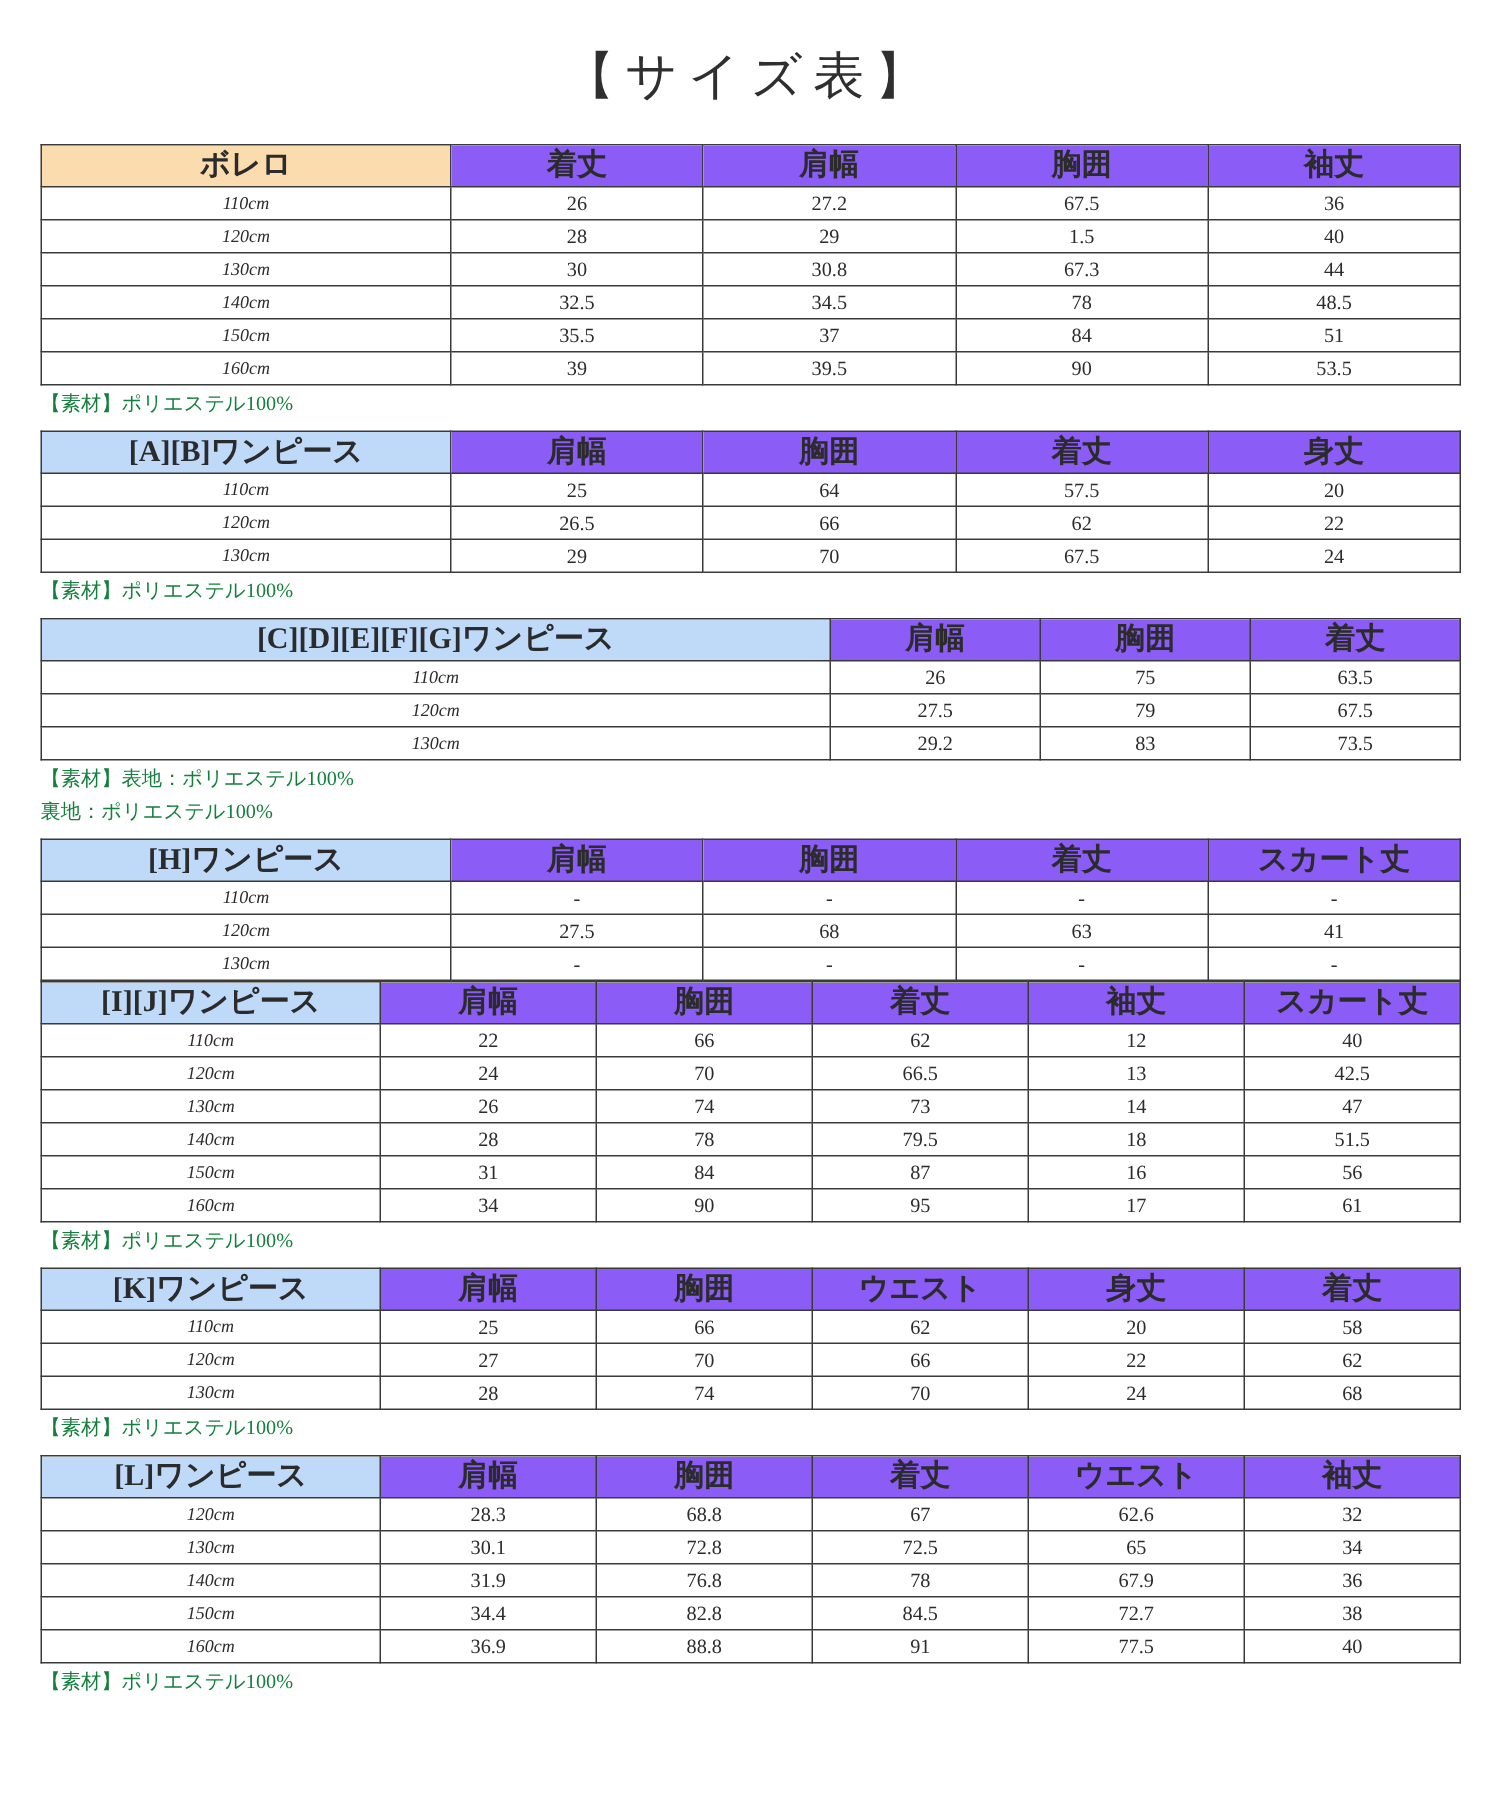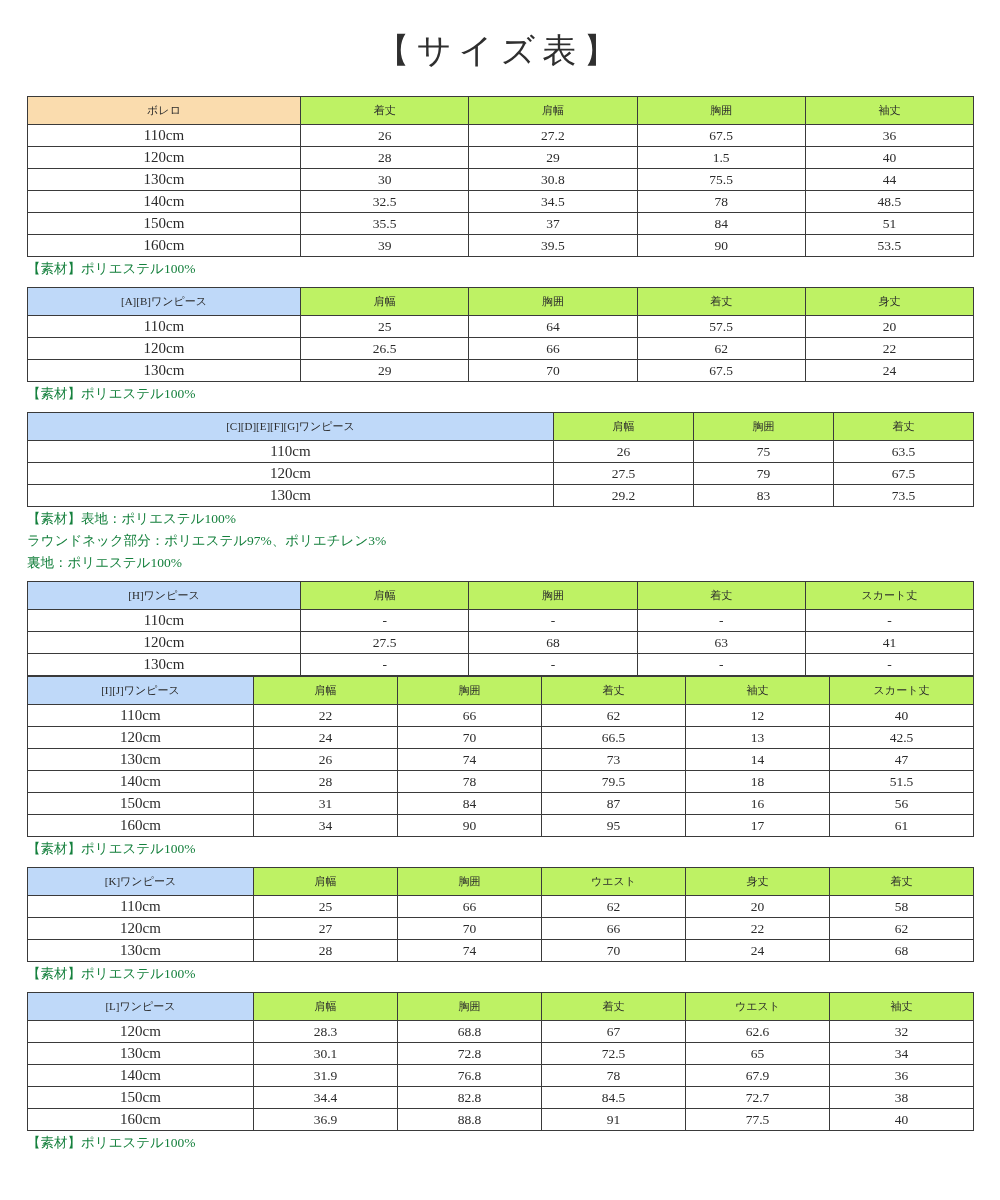--- a/index.html
+++ b/index.html
@@ -47,38 +47,39 @@
     border: 1.4px solid #3a3a3a;
     height: 21px;
     line-height: 19px;
     text-align: center;
     padding: 1px 2px;
     font-weight: 400;
     white-space: nowrap;
     overflow: hidden;
   }
   table.size-table thead th {
-    font-weight: 400;
-    font-size: 11px;
+    font-weight: 700;
+    font-size: 20px;
     height: 27px;
     line-height: 25px;
   }
   th.cat-orange {
     background: #fadcae;
   }
   th.cat-blue {
     background: #bfd9f9;
   }
   th.col-head {
-    background: #bef264;
+    background: #8b5cf6;
     font-weight: 400;
     font-size: 15px;
   }
   td.size-label {
-    font-size: 15px;
+    font-size: 12px;
+    font-style: italic;
   }
   .material {
     font-size: 13.5px;
     line-height: 20px;
     margin: 2px 0 0 0;
     padding: 0;
     color: #15803d;
     white-space: nowrap;
   }
   .material-group {
@@ -123,21 +124,21 @@
               <td class="size-label">120cm</td>
               <td>28</td>
               <td>29</td>
               <td>1.5</td>
               <td>40</td>
             </tr>
             <tr>
               <td class="size-label">130cm</td>
               <td>30</td>
               <td>30.8</td>
-              <td>75.5</td>
+              <td>67.3</td>
               <td>44</td>
             </tr>
             <tr>
               <td class="size-label">140cm</td>
               <td>32.5</td>
               <td>34.5</td>
               <td>78</td>
               <td>48.5</td>
             </tr>
             <tr>
@@ -238,21 +239,20 @@
             <tr>
               <td class="size-label">130cm</td>
               <td>29.2</td>
               <td>83</td>
               <td>73.5</td>
             </tr>
           </tbody>
         </table>
         <div class="material-group">
           <p class="material">【素材】表地：ポリエステル100%</p>
-          <p class="material">ラウンドネック部分：ポリエステル97%、ポリエチレン3%</p>
           <p class="material">裏地：ポリエステル100%</p>
         </div>
       </div>
       <div class="block">
         <table class="size-table">
           <colgroup>
             <col style="width: 273px;">
             <col style="width: 168.25px;">
             <col style="width: 168.25px;">
             <col style="width: 168.25px;">

